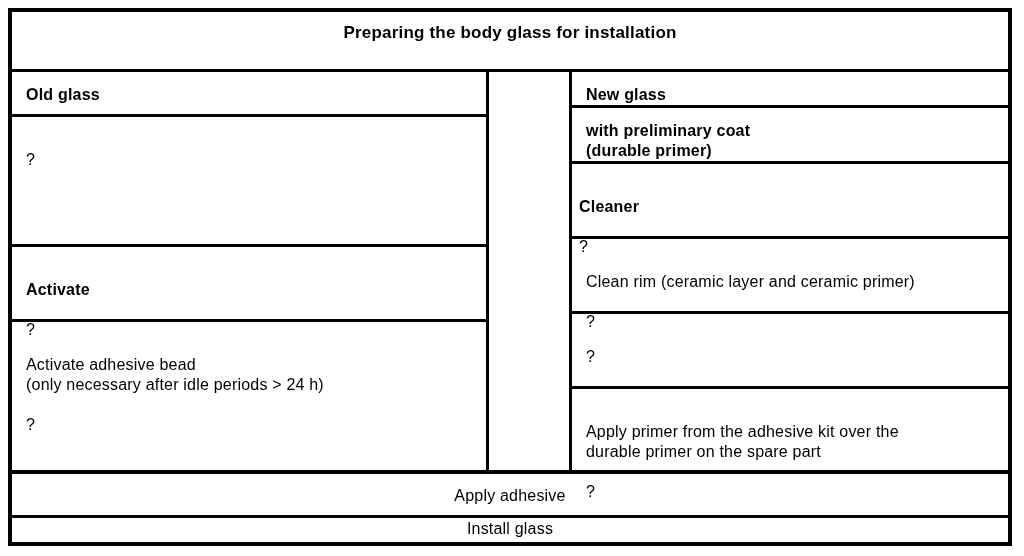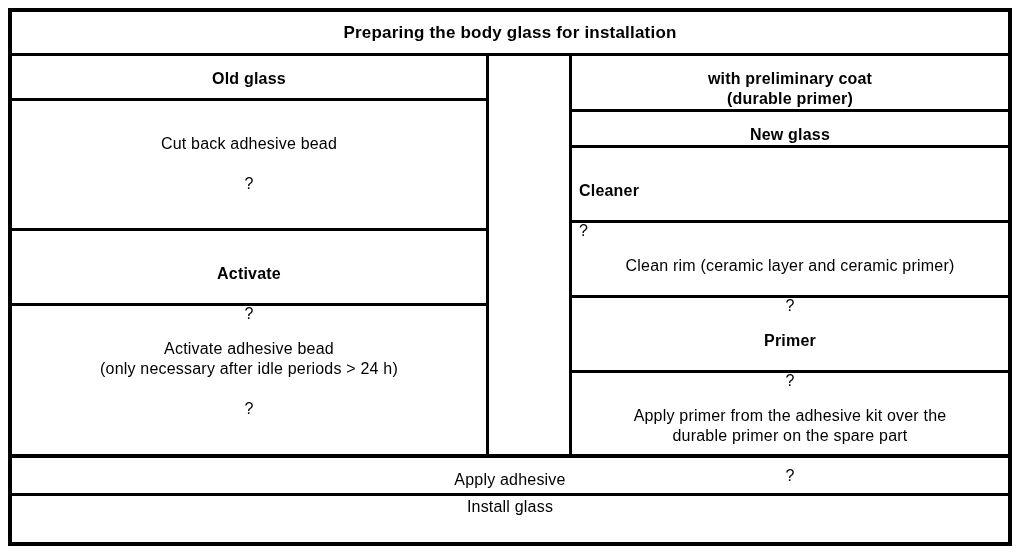--- a/index.html
+++ b/index.html
@@ -13,86 +13,84 @@
 
   .tbl {
     position: absolute; left: 8px; top: 8px;
     width: 1004px; height: 538px;
     border: 4px solid #000000;
     display: flex; flex-direction: column;
     font-size: 16px; line-height: 20px; letter-spacing: 0.2px;
   }
 
   .title-row {
-    height: 44px; border-bottom: 3px solid #000000;
+    height: 60px; border-bottom: 3px solid #000000;
     text-align: center; padding-top: 11px;
     font-weight: bold; font-size: 17px;
   }
 
   .mid { height: 402px; border-bottom: 4px solid #000000; display: flex; }
   .col-left  { width: 474px; display: flex; flex-direction: column; }
   .spacer    { width: 86px; border-left: 3px solid #000000; border-right: 3px solid #000000; }
   .col-right { flex: 1; display: flex; flex-direction: column; }
 
   .cell {
     border-bottom: 3px solid #000000;
-    text-align: center; padding: 13px 14px 0;
+    text-align: left; padding: 13px 14px 0;
     white-space: pre-line;
   }
   .cell.grow { flex: 1; border-bottom: none; }
   .h45 { height: 45px; } .h68 { height: 68px; } .h130 { height: 130px; } .h65 { height: 75px; }
   .bold { font-weight: bold; }
   .cell-cleaner { text-align: left; padding-left: 7px; }
 
-  .apply-row   { height: 38px; border-bottom: 3px solid #000000; text-align: center; padding-top: 12px; }
+  .apply-row   { height: 44px; border-bottom: 3px solid #000000; text-align: center; padding-top: 12px; }
   .install-row { flex: 1; text-align: center; padding-top: 1px; }
 </style>
 </head>
 <body>
 
 <div class="canvas">
   <div class="tbl">
 
     <div class="title-row">Preparing the body glass for installation</div>
 
     <div class="mid">
 
       <div class="col-left">
         <div class="cell h45 bold">Old glass</div>
         <div class="cell h130">
-          <div>Cut back adhesive bead</div>
           <div>?</div>
         </div>
         <div class="cell h65">
           <div class="bold">Activate</div>
           <div>?</div>
         </div>
         <div class="cell grow">
           <div>Activate adhesive bead
 (only necessary after idle periods &gt; 24 h)</div>
           <div>?</div>
         </div>
       </div>
 
       <div class="spacer"></div>
 
       <div class="col-right">
+        <div class="cell h45 bold">New glass</div>
         <div class="cell h68 bold">with preliminary coat
 (durable primer)</div>
-        <div class="cell h45 bold">New glass</div>
         <div class="cell h65 cell-cleaner">
           <div class="bold">Cleaner</div>
           <div>?</div>
         </div>
         <div class="cell h65">
           <div>Clean rim (ceramic layer and ceramic primer)</div>
           <div>?</div>
         </div>
         <div class="cell h65">
-          <div class="bold">Primer</div>
           <div>?</div>
         </div>
         <div class="cell grow">
           <div>Apply primer from the adhesive kit over the
 durable primer on the spare part</div>
           <div>?</div>
         </div>
       </div>
 
     </div>

